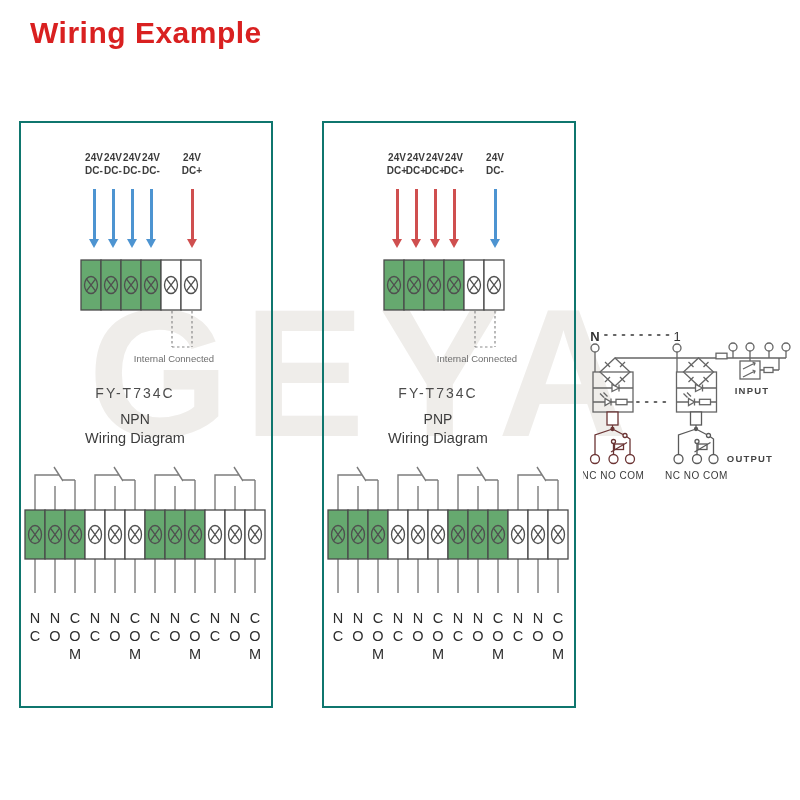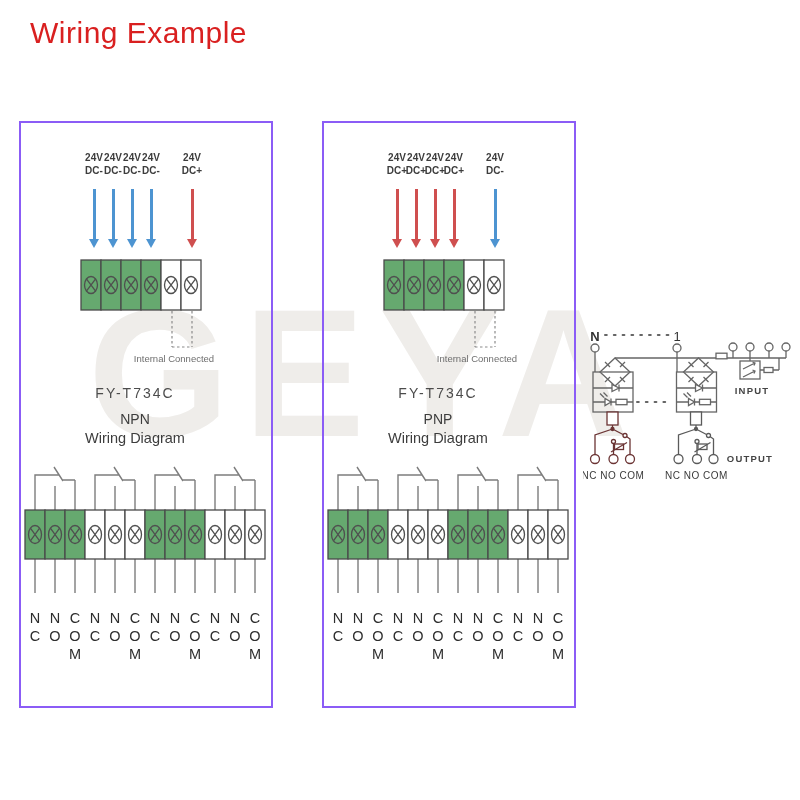--- a/index.html
+++ b/index.html
@@ -1,24 +1,24 @@
 <!DOCTYPE html>
 <html><head>
 <meta charset="utf-8">
 <style>
   * { margin:0; padding:0; box-sizing:border-box; }
   html,body { width:800px; height:800px; }
   body { position:relative; background:#fff; font-family:"Liberation Sans",sans-serif; overflow:hidden; }
 
-  .title { position:absolute; left:30px; top:16px; font-size:30px; font-weight:normal; color:#d92020; letter-spacing:0.5px; }
+  .title { position:absolute; left:30px; top:16px; font-size:30px; font-weight:bold; color:#d92020; letter-spacing:0.5px; }
 
   .watermark { position:absolute; left:88px; top:268px; font-size:182px; font-weight:800;
                letter-spacing:14px; color:#efedea; z-index:0; white-space:nowrap; }
 
-  .panel { position:absolute; top:121px; width:254px; height:587px; border:2px solid #8b5cf6; z-index:1; }
+  .panel { position:absolute; top:121px; width:254px; height:587px; border:2px solid #0f766e; z-index:1; }
   .panel.left  { left:19px; }
   .panel.right { left:322px; }
 
   .pwr-label { position:absolute; top:29px; width:30px; text-align:center; font-size:10px;
                font-weight:bold; color:#3d3d3d; line-height:12.5px; }
   .arrow { position:absolute; top:66px; width:3px; height:50px; }
   .arrow .ah { position:absolute; left:-4px; top:50px; width:0; height:0;
                border-left:5.5px solid transparent; border-right:5.5px solid transparent;
                border-top:9px solid #000; }
 

